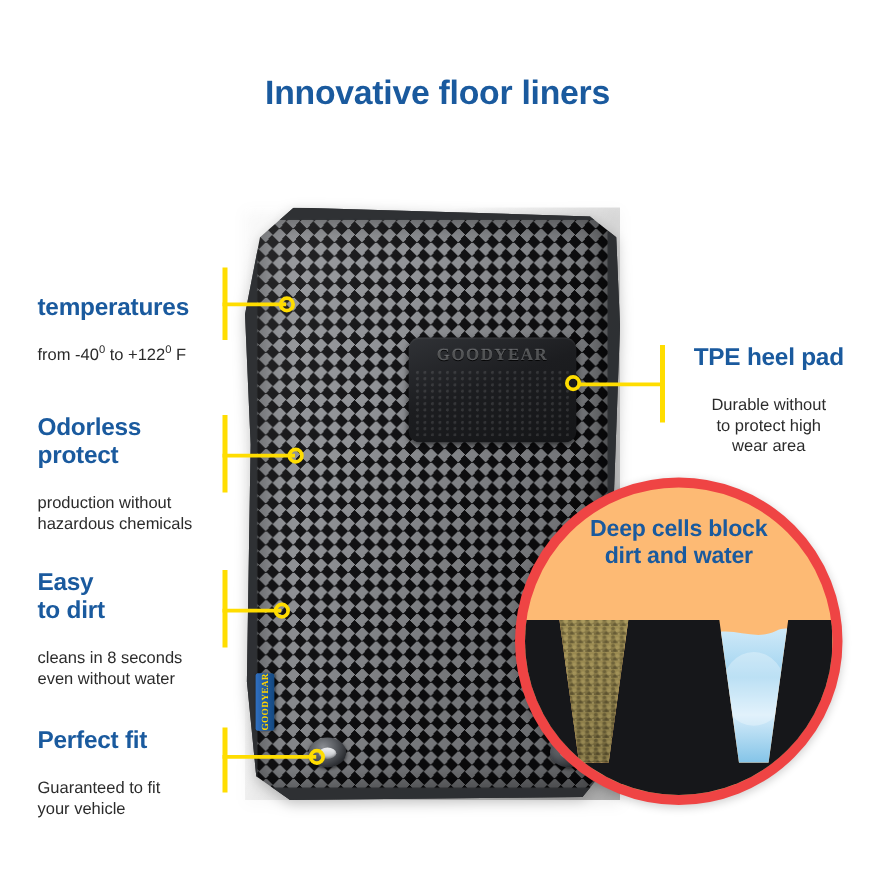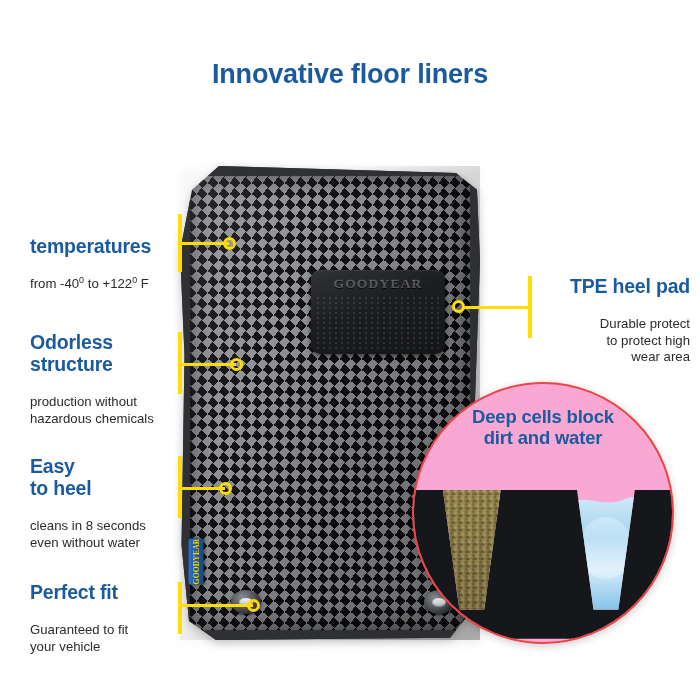--- a/index.html
+++ b/index.html
@@ -25,34 +25,34 @@
 
   
   .ann { position: absolute; }
   .ann .head {
     color: #1a5a9e; font-weight: bold; font-size: 19.5px; line-height: 22px;
     letter-spacing: -0.2px;
   }
   .ann .sub {
     color: #2b2b2b; font-size: 13.2px; line-height: 16.5px; margin-top: 19px;
   }
-  .ann.right { text-align: right; }
+  .ann.right { text-align: center; }
   sup.deg { font-size: 0.68em; vertical-align: super; line-height: 0; }
 
   
   .lead-v { position: absolute; width: 4px; background: #FFDD00; }
   .lead-h { position: absolute; height: 3px; background: #FFDD00; }
   .lead-dot {
     position: absolute; width: 13px; height: 13px; border-radius: 50%;
     border: 3.5px solid #FFDD00; background: transparent;
   }
 
   
   #mat {
-    position: absolute; left: 180px; top: 166px; width: 300px; height: 474px;
+    position: absolute; left: 196px; top: 166px; width: 300px; height: 474px;
     filter: drop-shadow(0 3px 5px rgba(0,0,0,0.25));
   }
   .mat-body {
     position: absolute; inset: 0;
     background:
       
       repeating-conic-gradient(from 45deg at 50% 50%, #0d0d0f 0% 25%, #8d8f93 0% 50%)
       0 0 / 11px 11px,
       linear-gradient(135deg, #55575c, #3a3c40);
     border-radius: 16px 18px 20px 20px;
@@ -127,22 +127,22 @@
   .brand-tag span {
     color: #ffd400; font-size: 7.5px; font-weight: bold;
     font-family: "Liberation Serif", serif; letter-spacing: 0.2px;
     white-space: nowrap;
   }
 
   
   #callout {
     position: absolute; left: 412px; top: 382px; width: 262px; height: 262px;
     border-radius: 50%;
-    background: #f9a8d4;
-    border: 2px solid #ef4444;
+    background: #fdba74;
+    border: 8px solid #ef4444;
     overflow: hidden;
     box-shadow: 0 2px 8px rgba(0,0,0,0.2);
   }
   .callout-head {
     position: absolute; left: 0; right: 0; top: 22px;
     text-align: center; color: #1a5a9e; font-weight: bold;
     font-size: 18.5px; line-height: 21px; letter-spacing: -0.2px;
   }
   .callout-sub {
     position: absolute; left: 8px; right: 8px; top: 68px;
@@ -186,35 +186,35 @@
     </div>
     <div class="sub"><span>from -40</span><sup class="deg">0</sup><span> to +122</span><sup class="deg">0</sup><span> F</span></div>
   </div>
   <div class="lead-v" style="left:178px; top:214px; height:58px;"></div>
   <div class="lead-h" style="left:178px; top:242px; width:51px;"></div>
   <div class="lead-dot" style="left:223px; top:237px;"></div>
 
   <div class="ann" style="left:30px; top:331px; width:145px;">
     <div class="head">
       <span>Odorless</span><br>
-      <span>structure</span>
+      <span>protect</span>
     </div>
     <div class="sub">
       <span>production without</span><br>
       <span>hazardous chemicals</span>
     </div>
   </div>
   <div class="lead-v" style="left:178px; top:332px; height:62px;"></div>
   <div class="lead-h" style="left:178px; top:363px; width:58px;"></div>
   <div class="lead-dot" style="left:230px; top:358px;"></div>
 
   <div class="ann" style="left:30px; top:455px; width:148px;">
     <div class="head">
       <span>Easy</span><br>
-      <span>to heel</span>
+      <span>to dirt</span>
     </div>
     <div class="sub">
       <span>cleans in 8 seconds</span><br>
       <span>even without water</span>
     </div>
   </div>
   <div class="lead-v" style="left:178px; top:456px; height:62px;"></div>
   <div class="lead-h" style="left:178px; top:487px; width:47px;"></div>
   <div class="lead-dot" style="left:219px; top:482px;"></div>
 
@@ -229,21 +229,21 @@
   </div>
   <div class="lead-v" style="left:178px; top:582px; height:52px;"></div>
   <div class="lead-h" style="left:178px; top:604px; width:75px;"></div>
   <div class="lead-dot" style="left:247px; top:599px;"></div>
 
   <div class="ann right" style="left:540px; top:275px; width:150px;">
     <div class="head">
       <span>TPE heel pad</span>
     </div>
     <div class="sub">
-      <span>Durable protect</span><br>
+      <span>Durable without</span><br>
       <span>to protect high</span><br>
       <span>wear area</span>
     </div>
   </div>
   <div class="lead-v" style="left:528px; top:276px; height:62px;"></div>
   <div class="lead-h" style="left:462px; top:306px; width:68px;"></div>
   <div class="lead-dot" style="left:452px; top:300px;"></div>
 
   <div id="callout">
     <div class="callout-head">

